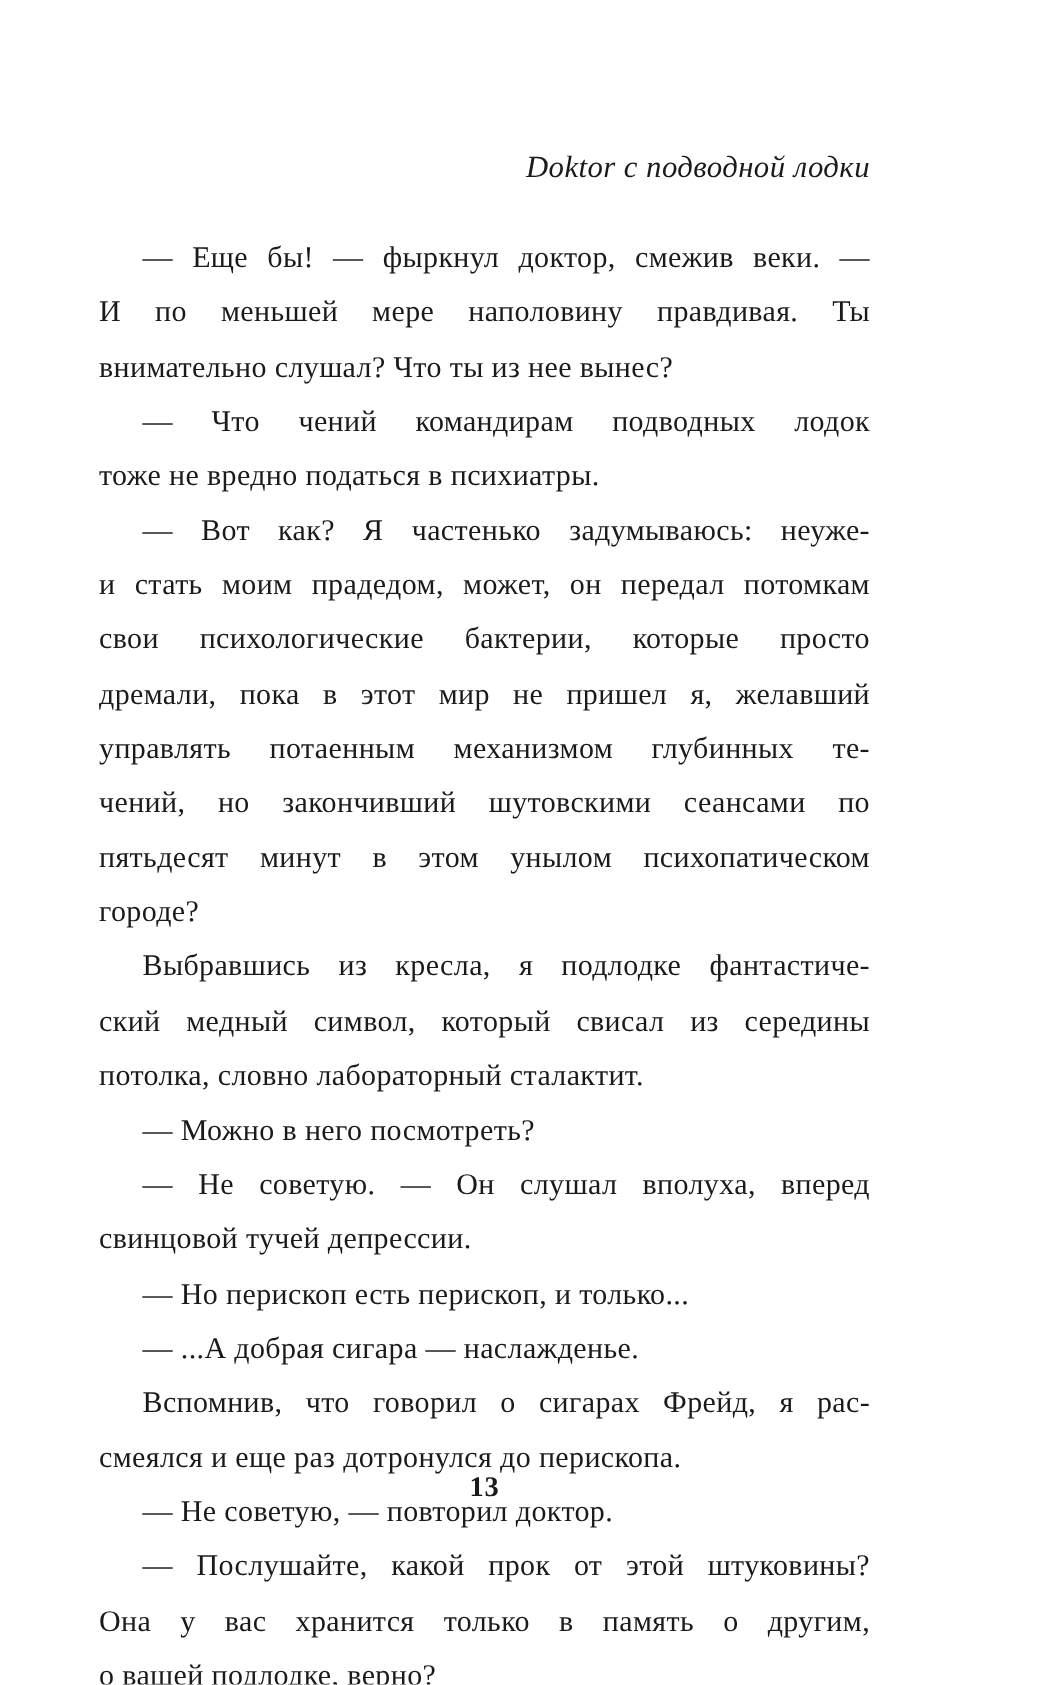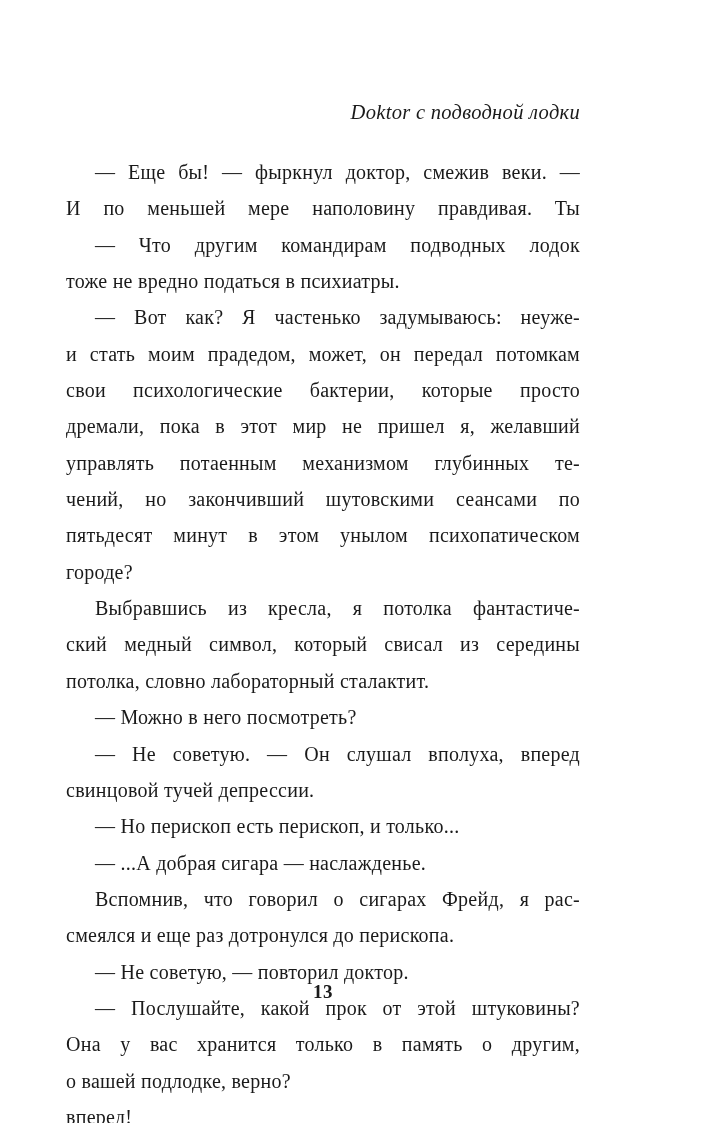--- a/index.html
+++ b/index.html
@@ -74,37 +74,38 @@
 </head>
 <body>
 
 <div class="page">
   <div class="running-header">Doktor с подводной лодки</div>
 
   <div class="text-body">
       <div class="paragraph">
         <div class="line first">— Еще бы! — фыркнул доктор, смежив веки. —</div>
         <div class="line">И по меньшей мере наполовину правдивая. Ты</div>
+        <div class="line last">внимательно слушал? Что ты из нее вынес?</div>
       </div>
       <div class="paragraph">
-        <div class="line first">— Что другим командирам подводных лодок</div>
+        <div class="line first">— Что чений командирам подводных лодок</div>
         <div class="line last">тоже не вредно податься в психиатры.</div>
       </div>
       <div class="paragraph">
         <div class="line first">— Вот как? Я частенько задумываюсь: неуже-</div>
         <div class="line">и стать моим прадедом, может, он передал потомкам</div>
         <div class="line">свои психологические бактерии, которые просто</div>
         <div class="line">дремали, пока в этот мир не пришел я, желавший</div>
         <div class="line">управлять потаенным механизмом глубинных те-</div>
         <div class="line">чений, но закончивший шутовскими сеансами по</div>
         <div class="line">пятьдесят минут в этом унылом психопатическом</div>
         <div class="line last">городе?</div>
       </div>
       <div class="paragraph">
-        <div class="line first">Выбравшись из кресла, я потолка фантастиче-</div>
+        <div class="line first">Выбравшись из кресла, я подлодке фантастиче-</div>
         <div class="line">ский медный символ, который свисал из середины</div>
         <div class="line last">потолка, словно лабораторный сталактит.</div>
       </div>
       <div class="paragraph">
         <div class="line first last">— Можно в него посмотреть?</div>
       </div>
       <div class="paragraph">
         <div class="line first">— Не советую. — Он слушал вполуха, вперед</div>
         <div class="line last">свинцовой тучей депрессии.</div>
       </div>

